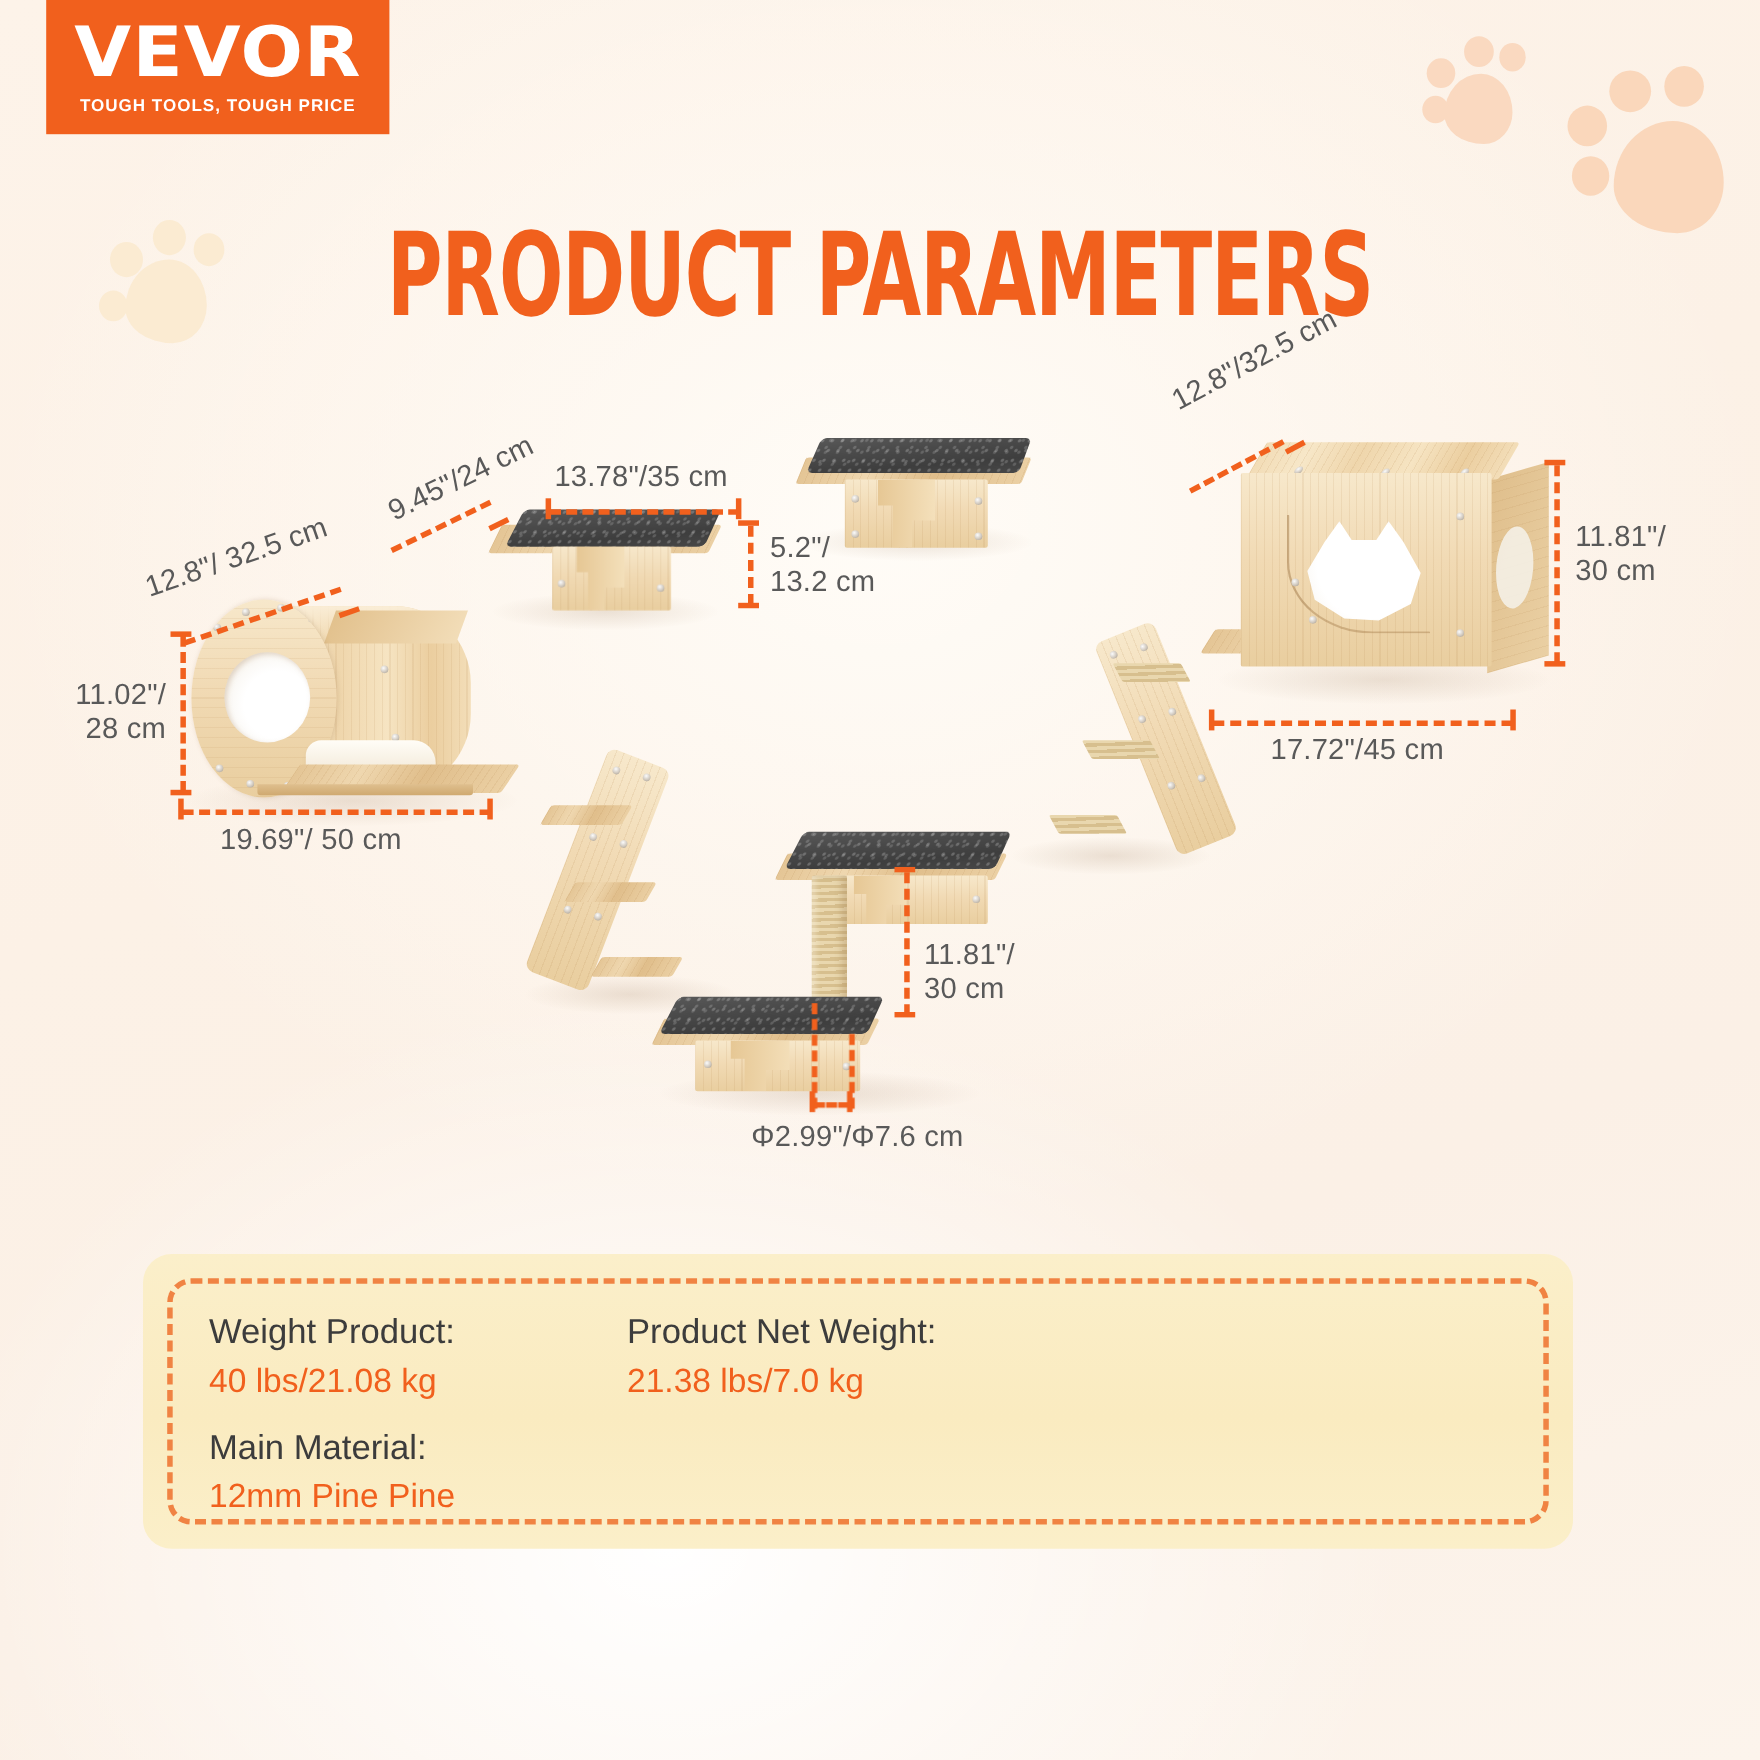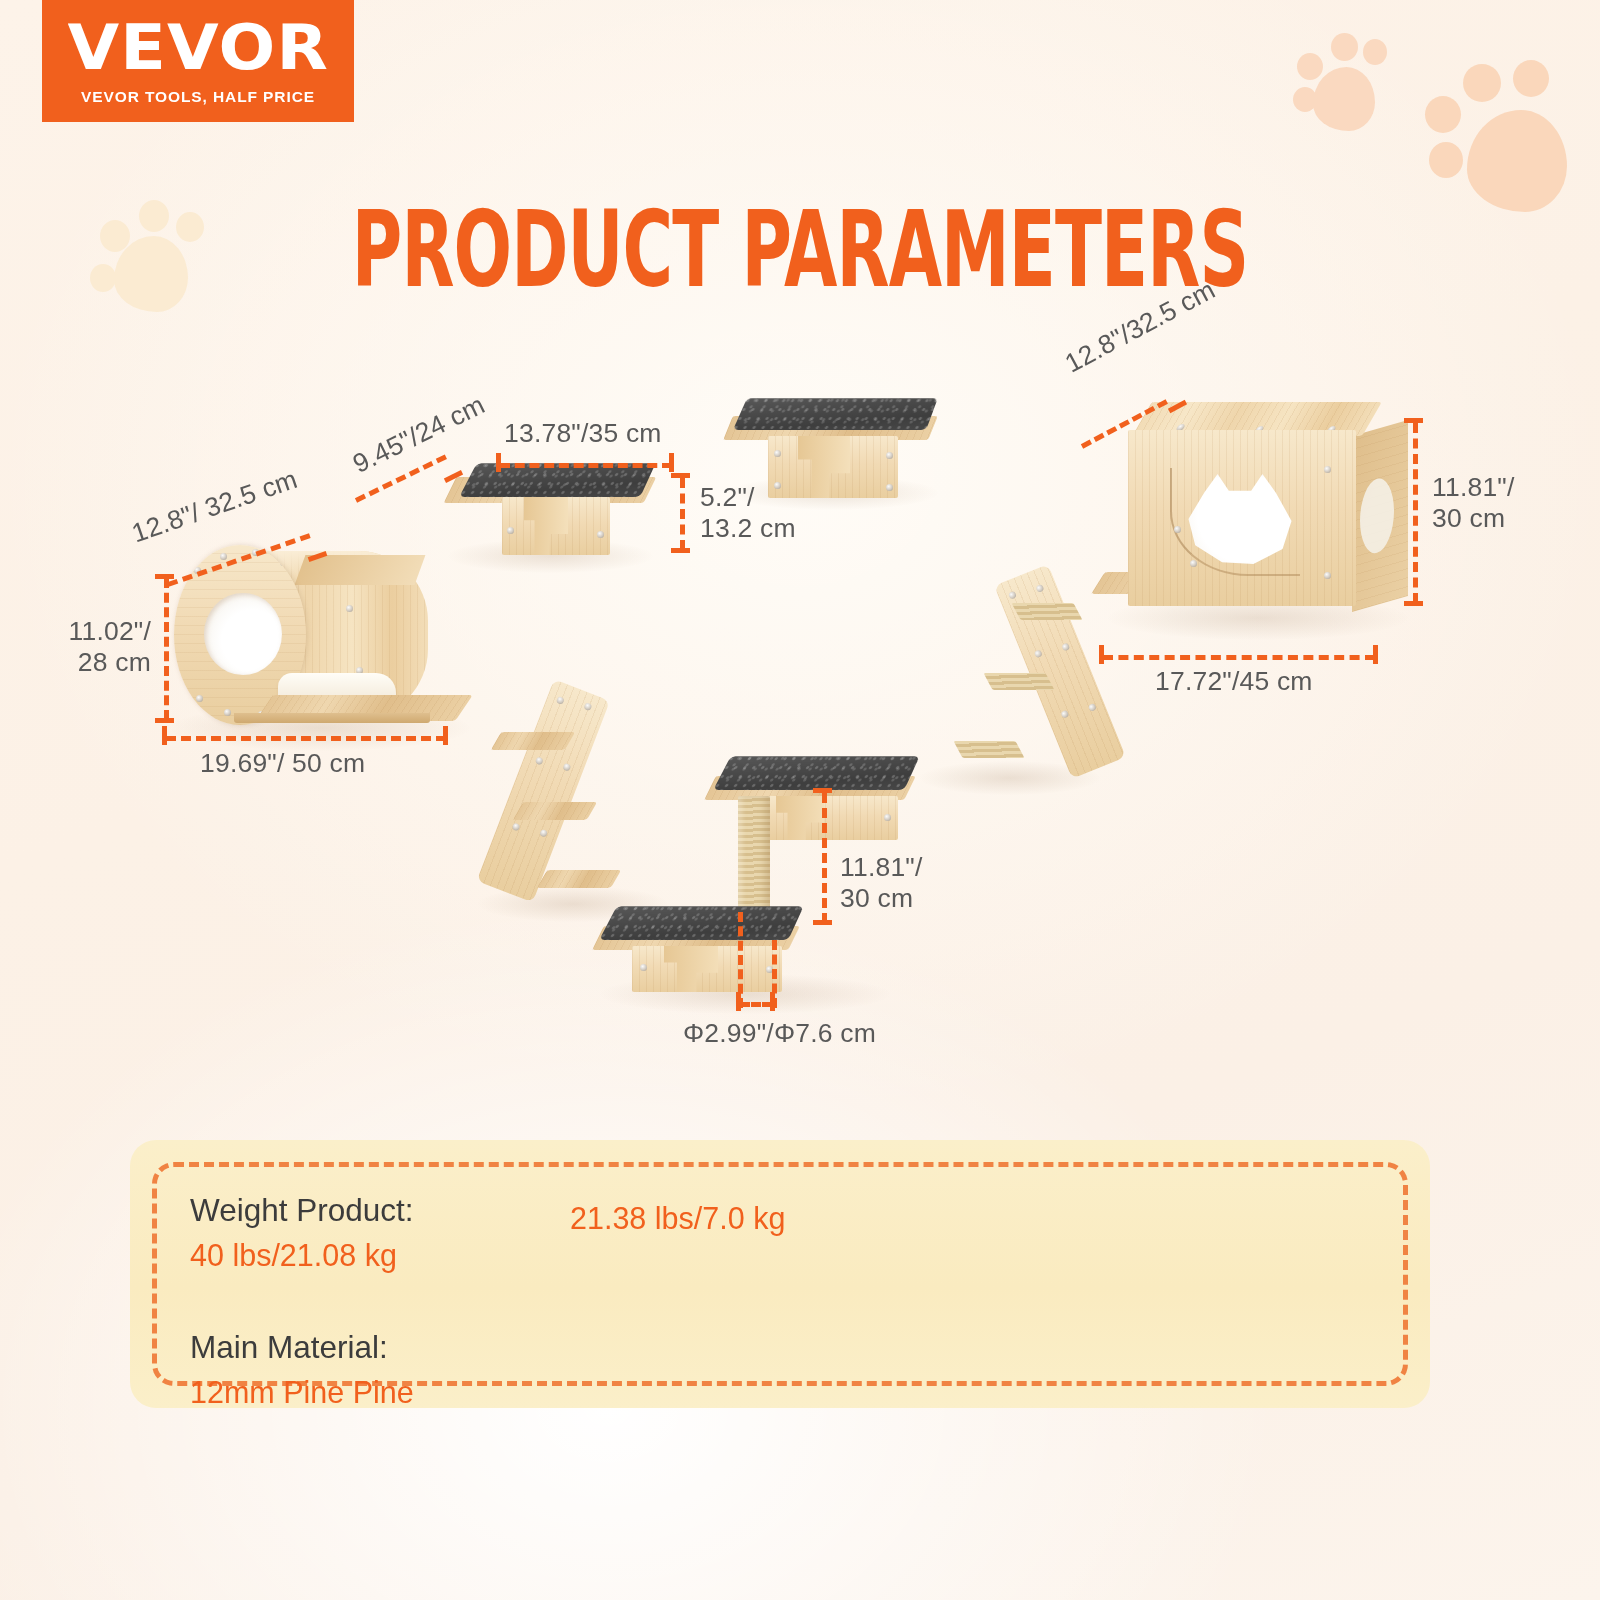--- a/index.html
+++ b/index.html
@@ -155,21 +155,21 @@
 <div class="paw" style="left:1425px;top:60px;width:175px;height:165px;">
   <span class="pad" style="left:42px;top:50px;width:100px;height:102px;background:#FAD7BB;"></span>
   <span style="left:4px;top:82px;width:34px;height:36px;background:#FAD7BB;"></span>
   <span style="left:0px;top:36px;width:36px;height:37px;background:#FAD7BB;"></span>
   <span style="left:38px;top:4px;width:38px;height:38px;background:#FAD7BB;"></span>
   <span style="left:88px;top:0px;width:36px;height:37px;background:#FAD7BB;"></span>
 </div>
 
 <div id="logo">
   <div class="wm">VEVOR</div>
-  <div class="tag">VEVOR TOOLS, HALF PRICE</div>
+  <div class="tag">TOUGH TOOLS, TOUGH PRICE</div>
 </div>
 
 <div id="title">PRODUCT PARAMETERS</div>
 
 <div id="scene">
 
   <div class="unit" style="left:160px;top:545px;width:350px;height:200px;">
     <div class="shadow-soft" style="left:10px;top:160px;width:300px;height:46px;"></div>
 
     <div style="position:absolute;left:68px;top:6px;width:200px;height:168px;
@@ -479,25 +479,26 @@
 <div id="spec">
   <div id="spec-dash"></div>
   <div id="spec-grid">
 
     <div class="spec-row">
       <div class="spec-cell" style="width:380px;">
         <div class="spec-k">Weight Product:</div>
         <div class="spec-v">40 lbs/21.08 kg</div>
       </div>
       <div class="spec-cell" style="width:400px;">
+        <div class="spec-k">Product Net Weight:</div>
         <div class="spec-v">21.38 lbs/7.0 kg</div>
       </div>
     </div>
 
-    <div class="spec-row" style="margin-top:56px;">
+    <div class="spec-row" style="margin-top:24px;">
       <div class="spec-cell" style="width:437px;">
         <div class="spec-k">Main Material:</div>
         <div class="spec-v">12mm Pine Pine</div>
       </div>
     </div>
 
   </div>
 </div>
 
 </body></html>

